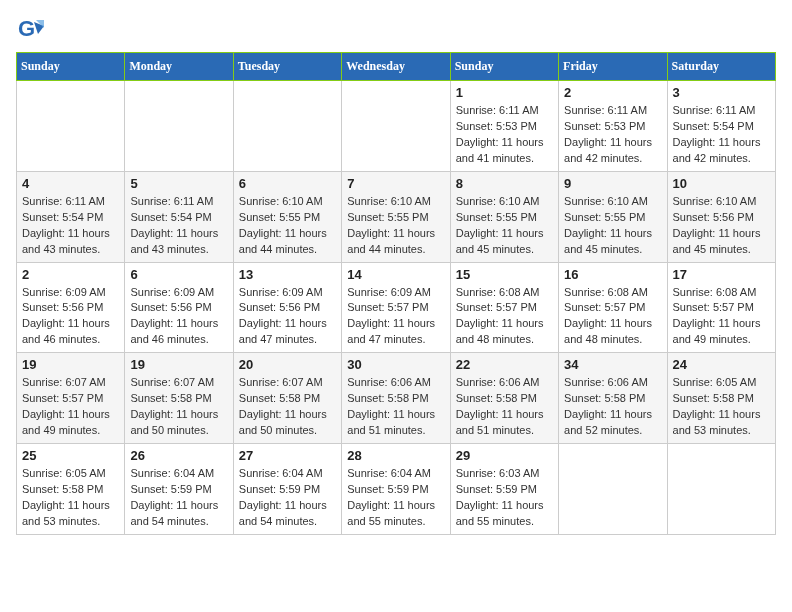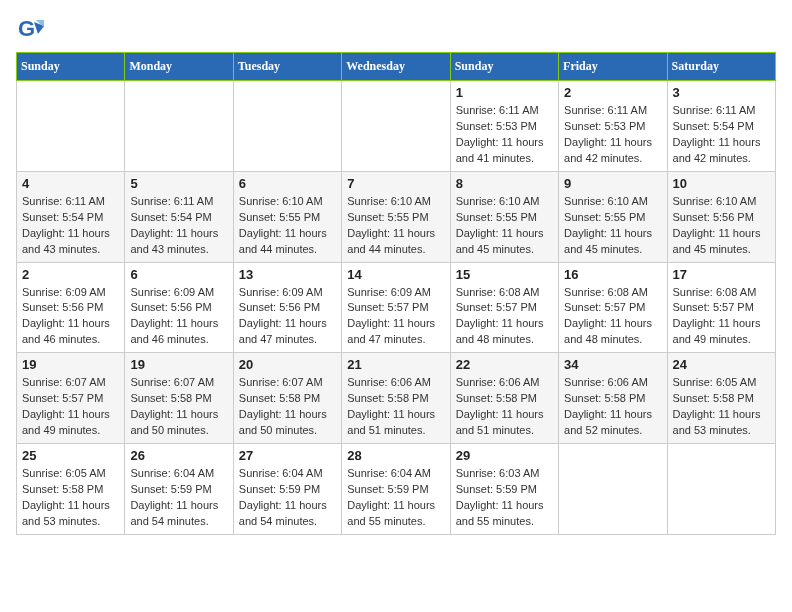--- a/index.html
+++ b/index.html
@@ -206,21 +206,21 @@
         </td>
         <td>
           <div class="day-number">19</div>
           <div class="day-info">Sunrise: 6:07 AM<br>Sunset: 5:58 PM<br>Daylight: 11 hours<br>and 50 minutes.</div>
         </td>
         <td>
           <div class="day-number">20</div>
           <div class="day-info">Sunrise: 6:07 AM<br>Sunset: 5:58 PM<br>Daylight: 11 hours<br>and 50 minutes.</div>
         </td>
         <td>
-          <div class="day-number">21</div>
+          <div class="day-number">30</div>
           <div class="day-info">Sunrise: 6:06 AM<br>Sunset: 5:58 PM<br>Daylight: 11 hours<br>and 51 minutes.</div>
         </td>
         <td>
           <div class="day-number">22</div>
           <div class="day-info">Sunrise: 6:06 AM<br>Sunset: 5:58 PM<br>Daylight: 11 hours<br>and 51 minutes.</div>
         </td>
         <td>
           <div class="day-number">34</div>
           <div class="day-info">Sunrise: 6:06 AM<br>Sunset: 5:58 PM<br>Daylight: 11 hours<br>and 52 minutes.</div>
         </td>

